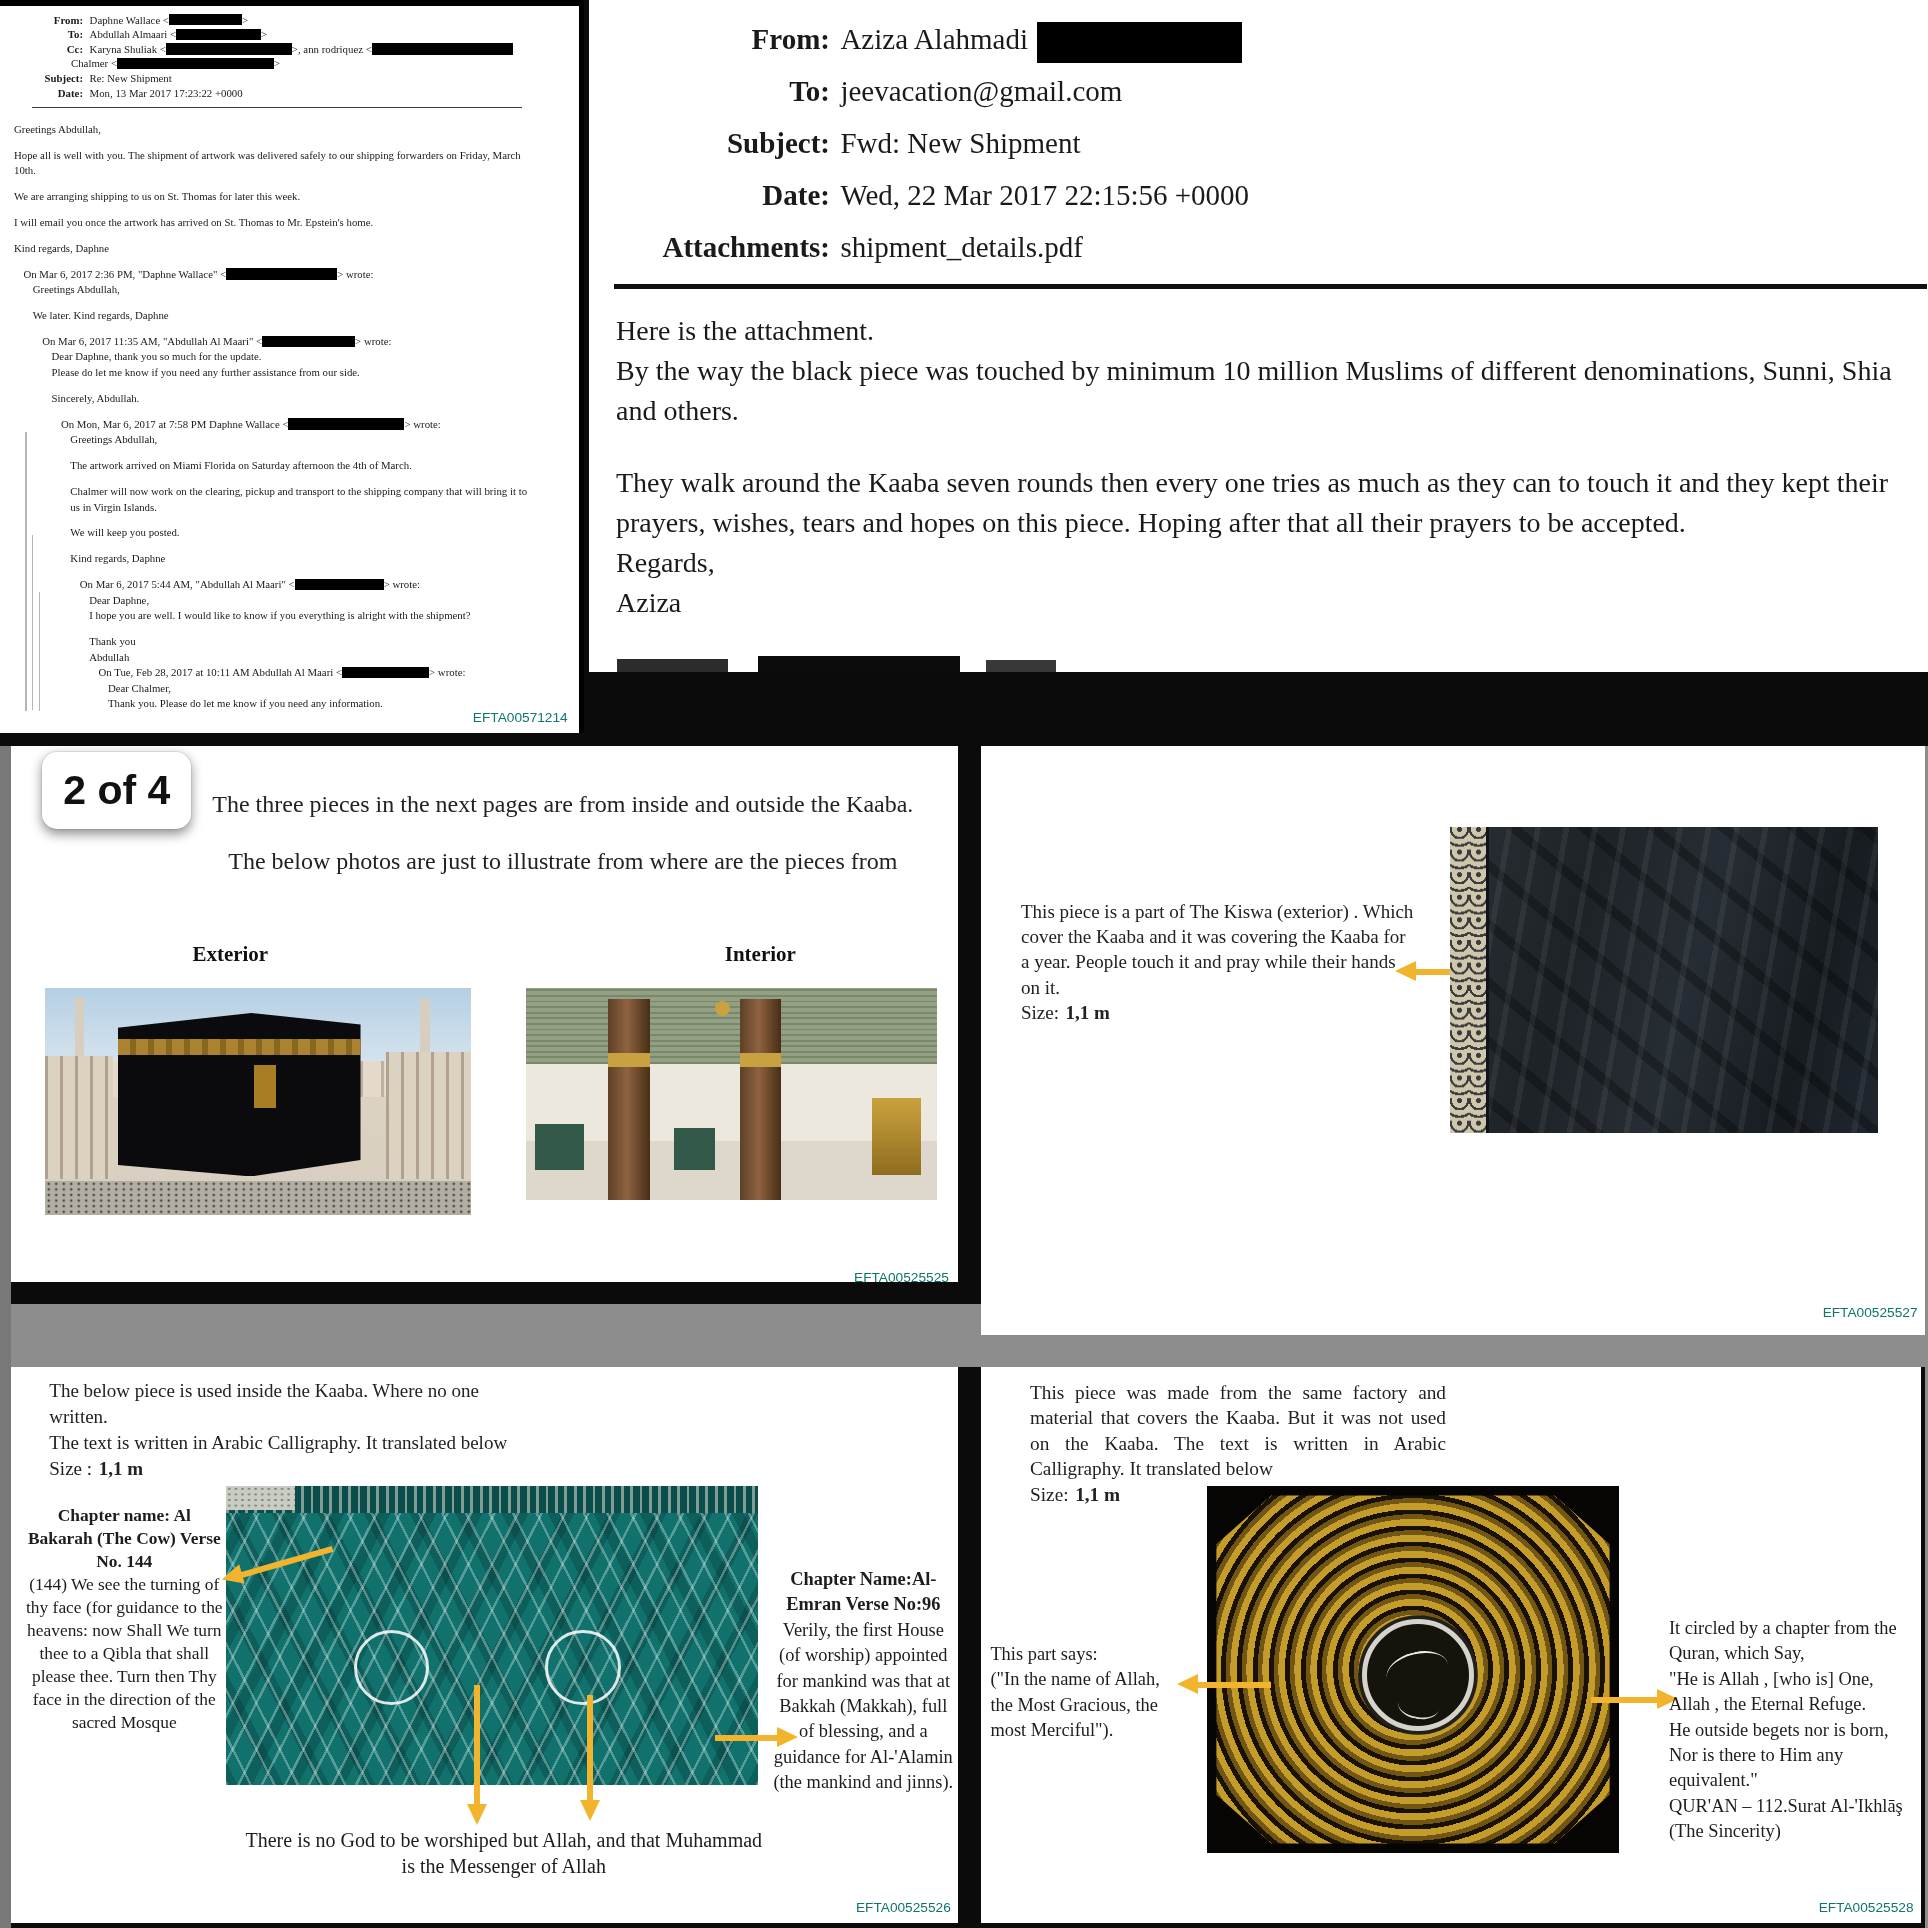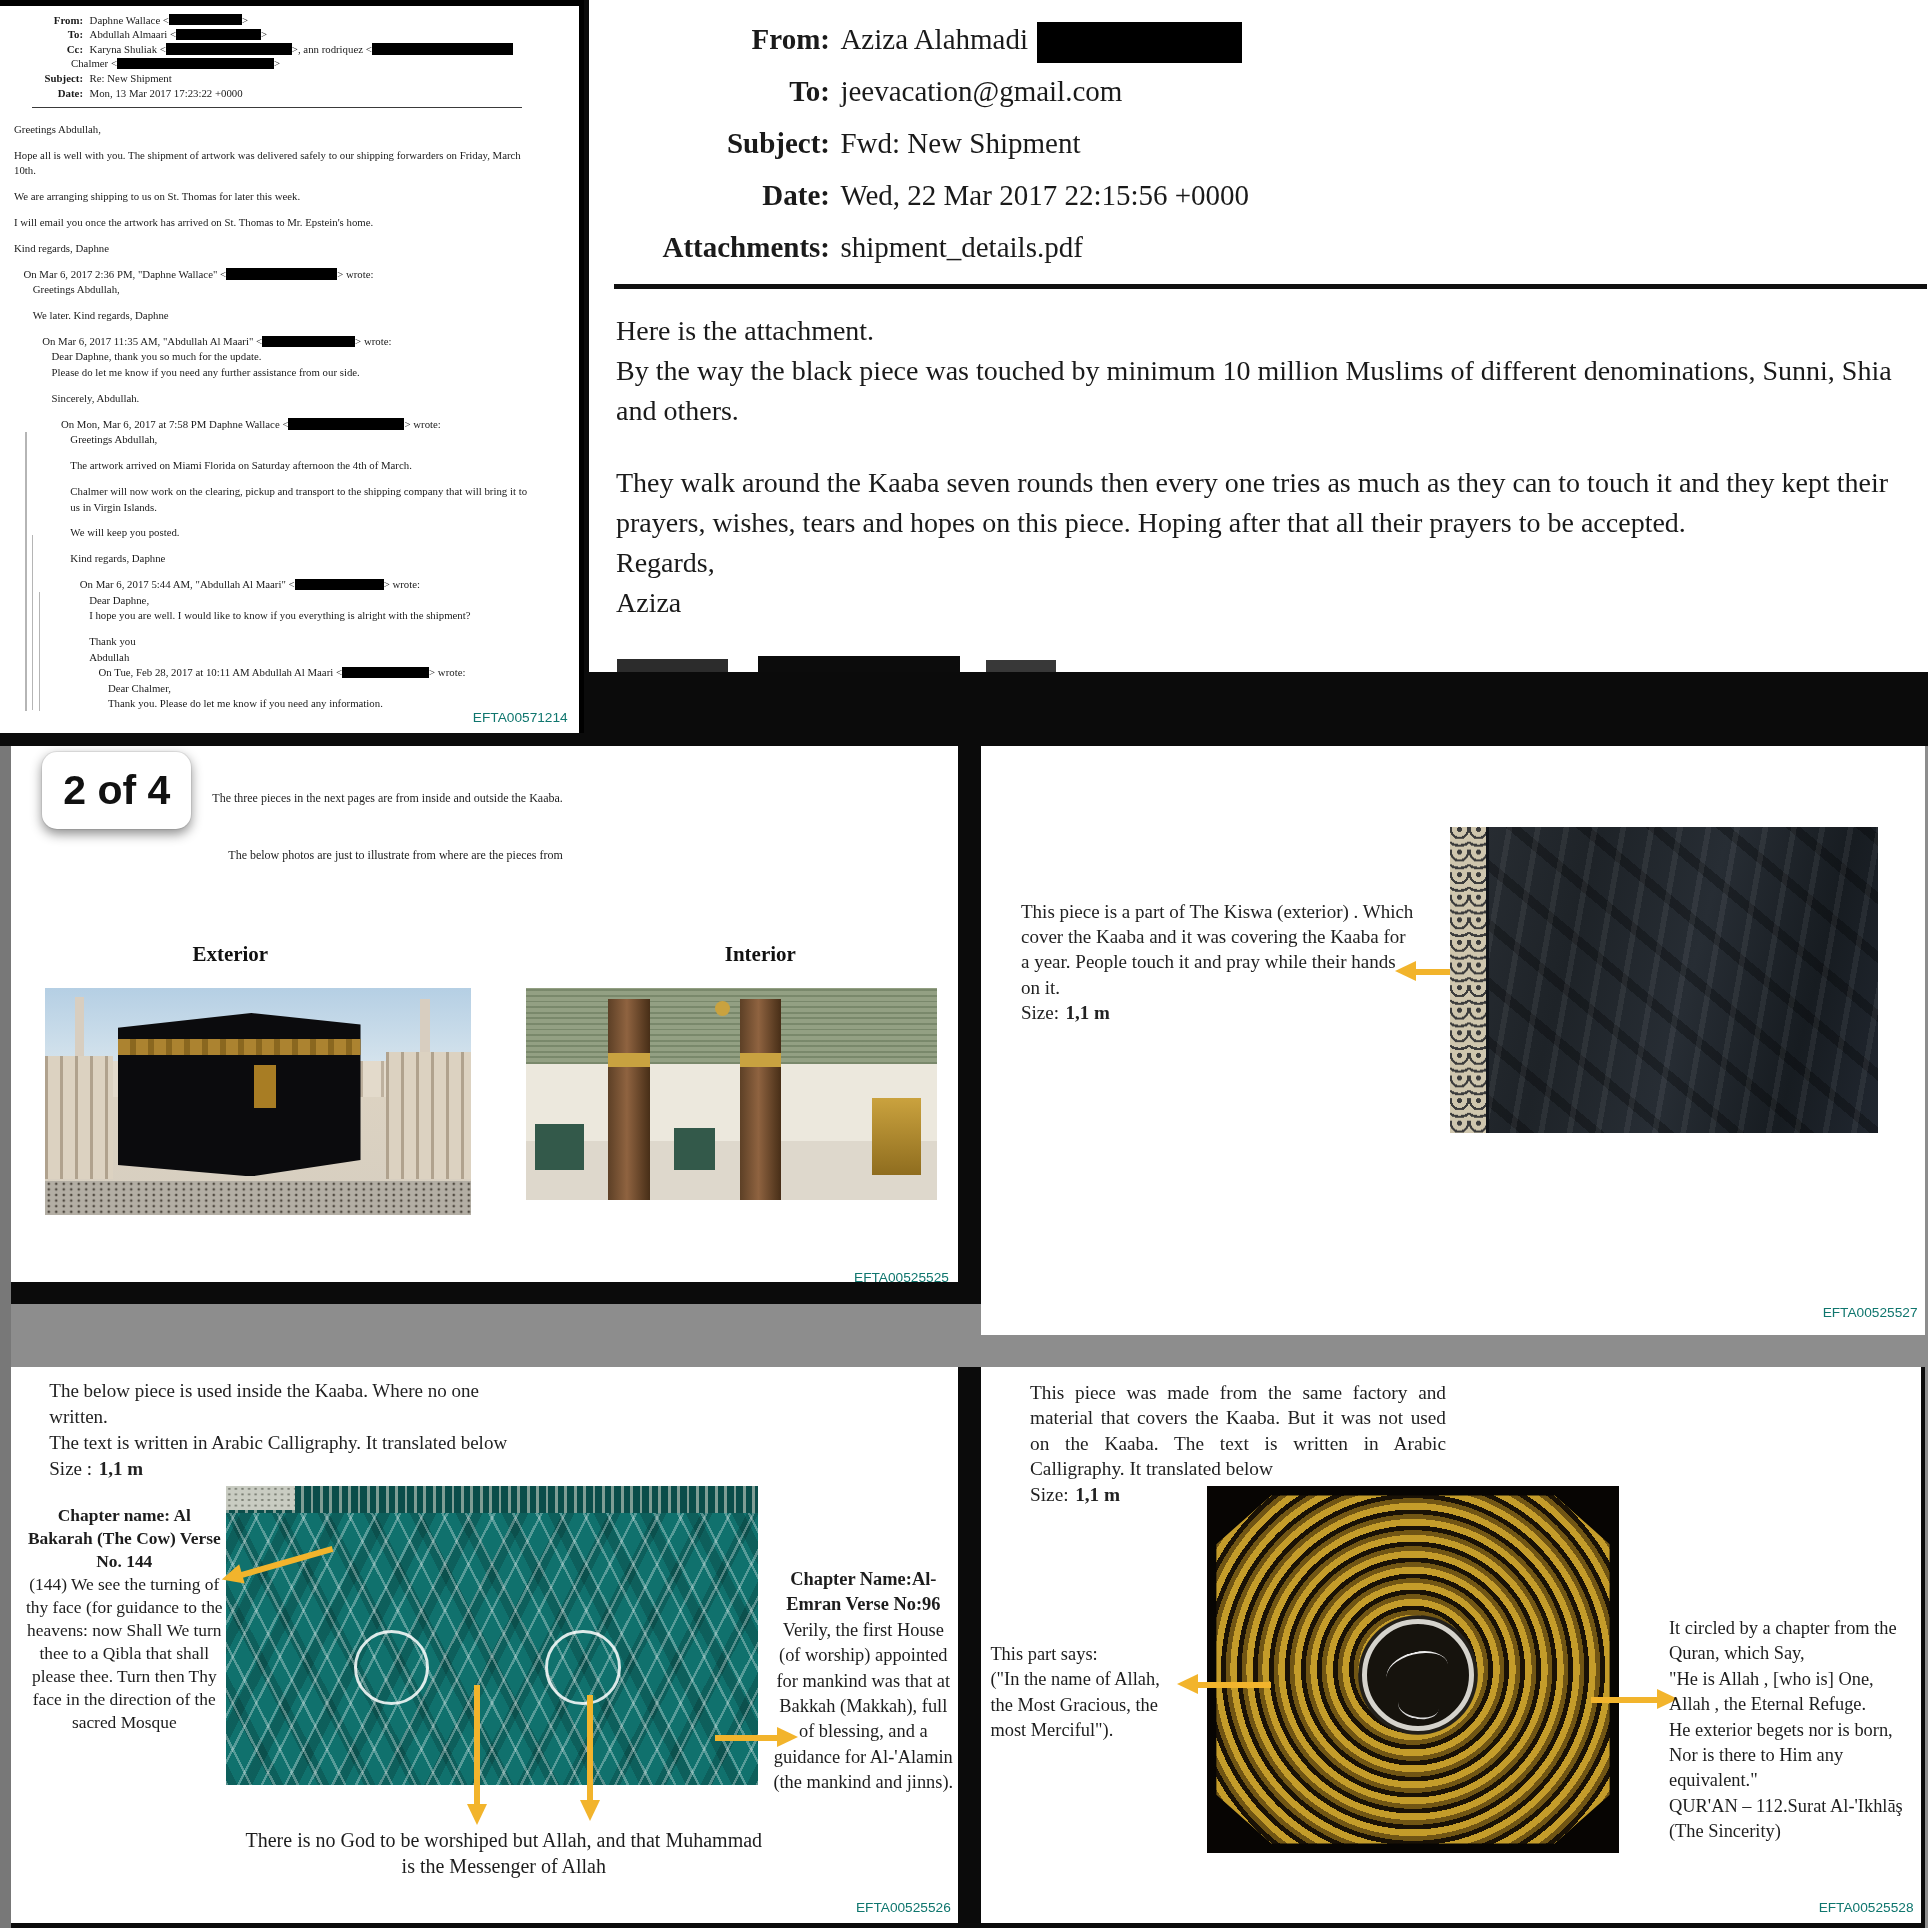--- a/index.html
+++ b/index.html
@@ -43,21 +43,21 @@
   .b-sign { margin-top:43px; }
   .cutoff { position:absolute; left:28px; top:654px; width:716px; height:18px; overflow:hidden; }
   .cutoff i { position:absolute; display:block; }
 
   
   #panelC { left:11.3px; top:746px; width:947px; height:536px; }
   .badge { position:absolute; left:31px; top:5.6px; width:149px; height:77px; background:#fff;
            border-radius:15px; box-shadow:0 4.7px 11.3px rgba(0,0,0,.45), 0 0 0 0.9px #eee;
            display:flex; align-items:center; justify-content:center;
            font-family:"Liberation Sans", sans-serif; font-weight:bold; font-size:41px; color:#111; }
-  .c-line { position:absolute; font-size:12px; color:#222; }
+  .c-line { position:absolute; font-size:24px; color:#222; }
   .photo-label { position:absolute; width:160px; text-align:center; font-size:21px; font-weight:bold; color:#111; }
 
   
   .photo { position:absolute; overflow:hidden; }
   #extPhoto { left:34px; top:242px; width:426px; height:227px;
       background:linear-gradient(#b5cfe4 0%, #d9e6ee 38%, #ddd3c2 40%, #d6cec0 100%); }
   .ext-gallery { position:absolute; left:0; top:32%; width:100%; height:16%; background:#e3dacb;
       background-image:repeating-linear-gradient(90deg, rgba(120,100,75,.35) 0 2.8px, transparent 2.8px 21px); }
   .ext-arcL { position:absolute; left:0; top:30%; width:16%; height:54%; background:#dcd2c1;
       background-image:repeating-linear-gradient(90deg, rgba(110,90,65,.4) 0 2.8px, transparent 2.8px 15px); }
@@ -424,21 +424,21 @@
     <div class="arr" style="left:610px; top:322px">
       <span class="shaft" style="left:0; top:7.5px; width:66px; height:6.6px"></span>
         <span class="headR" style="left:66px"></span>
     </div>
 
     <div class="note" style="left:688px; top:249px; width:237px">
       <div>It circled by a chapter from the</div>
       <div>Quran, which Say,</div>
       <div>"He is Allah , [who is] One,</div>
       <div>Allah , the Eternal Refuge.</div>
-      <div>He exterior begets nor is born,</div>
+      <div>He outside begets nor is born,</div>
       <div>Nor is there to Him any</div>
       <div>equivalent."</div>
       <div>QUR'AN – 112.Surat Al-'Ikhlāş</div>
       <div>(The Sincerity)</div>
     </div>
 
     <span class="efta" style="right:7.5px; top:533px">EFTA00525528</span>
   </section>
 
 </div>

